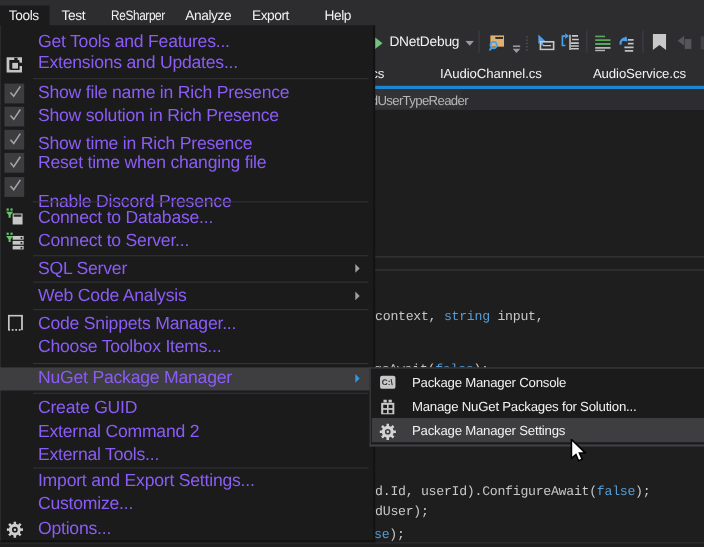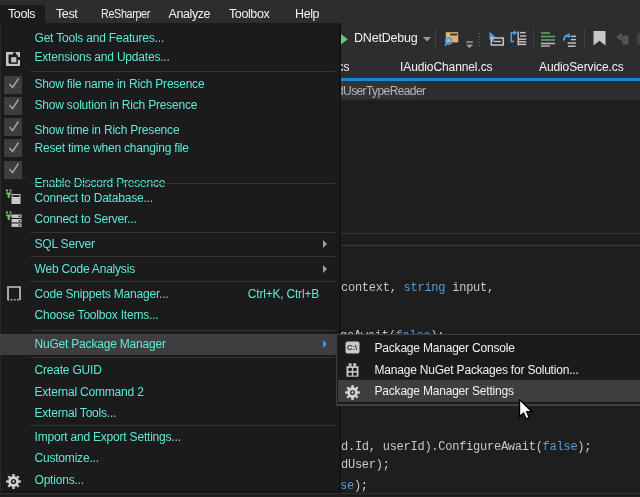--- a/index.html
+++ b/index.html
@@ -14,21 +14,21 @@
         letter-spacing:-0.4px;color:#f1f1f1;}
   
   .vsep{position:absolute;width:1px;background:#3f3f46;}
   
   .tabtxt{position:absolute;top:59px;height:16px;line-height:16px;font-size:12px;color:#f2f2f2;letter-spacing:-0.1px;}
   
   #menu{left:0;top:23px;width:338px;height:468px;background:#1b1b1c;
         border-right:2px solid #131314;border-bottom:2px solid #131314;border-left:1px solid #2a2a2c;
         z-index:20;}
   .mi{position:absolute;left:0;width:338px;height:21px;line-height:21px;
-      font-size:12px;letter-spacing:-0.2px;color:#5eead4;}
+      font-size:16px;letter-spacing:-0.2px;color:#8b5cf6;}
   .mi .lbl{position:absolute;left:34.5px;top:0;}
   .mi .sc{position:absolute;right:19px;top:0;}
   .msep{position:absolute;left:30px;width:305px;height:1px;background:#333337;}
   .chk{position:absolute;left:4px;width:18px;height:18px;background:#3d3d40;}
   .arr{position:absolute;left:322.5px;width:0;height:0;border-left:4.5px solid #a0a0a0;
        border-top:4.5px solid transparent;border-bottom:4.5px solid transparent;}
   
   #submenu{left:336px;top:333.5px;width:304px;height:69px;background:#1b1b1c;
            border-top:1px solid #404044;border-left:1.5px solid #404044;border-bottom:2px solid #404044;z-index:30;}
   .si{position:absolute;left:0;width:304px;height:21.5px;line-height:21.5px;
@@ -61,21 +61,21 @@
 <div class="mono abs" style="left:340px;top:479px;"><span class="kw">se</span>);</div>
 
 <div class="mono abs" style="left:2px;top:493.5px;">var<span class="kw"> user</span> = awa</div>
 
 <div class="abs" id="menubar"></div>
 <div class="abs" style="left:0;top:5px;width:44.5px;height:20px;background:#1b1b1c;"></div>
 <div class="mtxt" style="left:8px;">Tools</div>
 <div class="mtxt" style="left:56px;">Test</div>
 <div class="mtxt" style="left:100.5px;transform:scaleX(0.86);transform-origin:left;">ReSharper</div>
 <div class="mtxt" style="left:168.5px;">Analyze</div>
-<div class="mtxt" style="left:229px;">Toolbox</div>
+<div class="mtxt" style="left:229px;">Export</div>
 <div class="mtxt" style="left:295px;">Help</div>
 
 <svg class="abs" style="left:336.5px;top:30.5px;" width="11" height="16.5" viewBox="0 0 11 16.5">
   <path d="M0,0 L10.8,8.25 L0,16.5 Z" fill="#70c47c"></path>
 </svg>
 <div class="abs" style="left:354px;top:31px;height:15px;line-height:15px;font-size:12.5px;color:#f1f1f1;letter-spacing:-0.2px;">DNetDebug</div>
 <svg class="abs" style="left:423px;top:37px;" width="9" height="6" viewBox="0 0 9 6">
   <path d="M0,0 L8,0 L4,4.5 Z" fill="#9a9a9e"></path>
 </svg>
 <div class="vsep" style="left:435px;top:28px;height:20px;"></div>
@@ -180,21 +180,20 @@
       <span class="arr" style="top:6px;"></span>
     </div>
   <div class="msep" style="top:256px;"></div>
   <div class="mi" style="top:258.5px;">
       <span class="lbl">Web Code Analysis</span>
       <span class="arr" style="top:6px;"></span>
     </div>
   <div class="msep" style="top:281px;"></div>
   <div class="mi" style="top:283.5px;">
       <span class="lbl">Code Snippets Manager...</span>
-      <span class="sc">Ctrl+K, Ctrl+B</span>
     </div>
   <div class="mi" style="top:305px;">
       <span class="lbl">Choose Toolbox Items...</span>
     </div>
   <div class="msep" style="top:330px;"></div>
   <div class="abs" style="top:333.5px;left:0;width:337px;height:21.5px;background:#3e3e40;"></div>
   <div class="mi" style="top:332.8px;height:22px;line-height:22px;">
     <span class="lbl">NuGet Package Manager</span>
     <span class="arr" style="top:7px;border-left-color:#2b9be8;"></span>
   </div>

